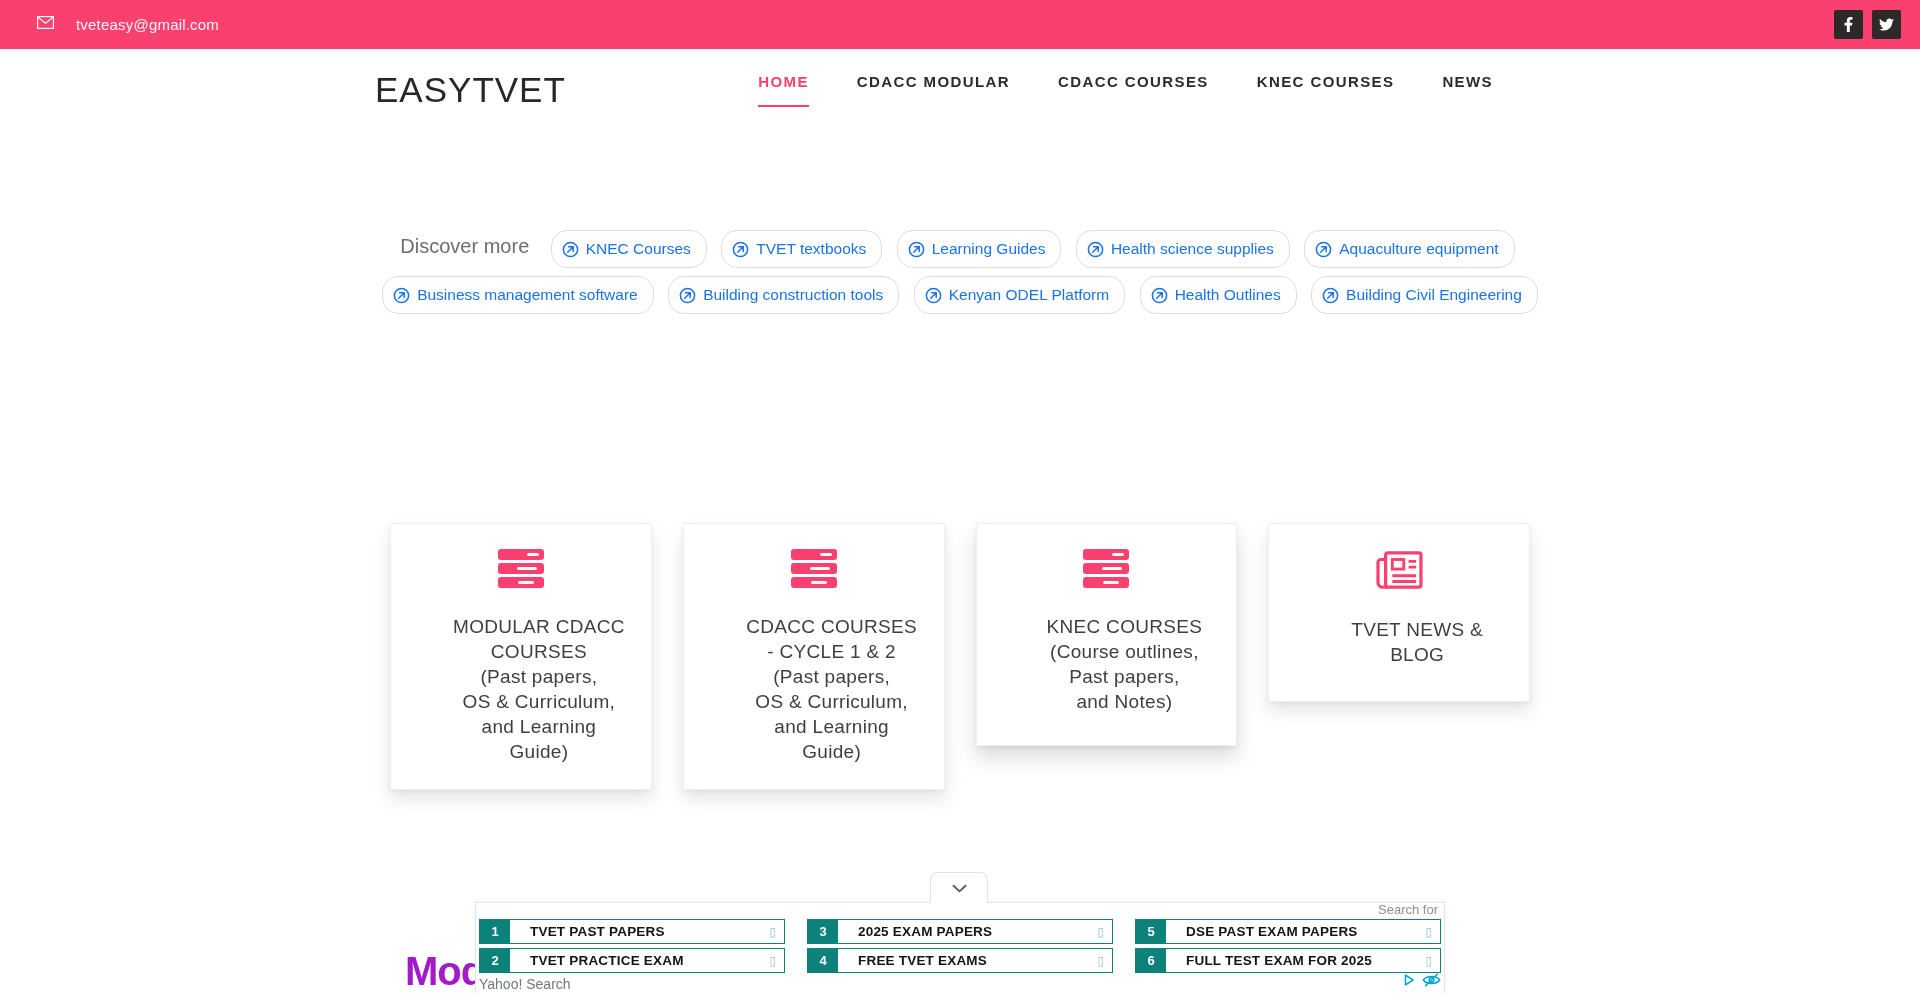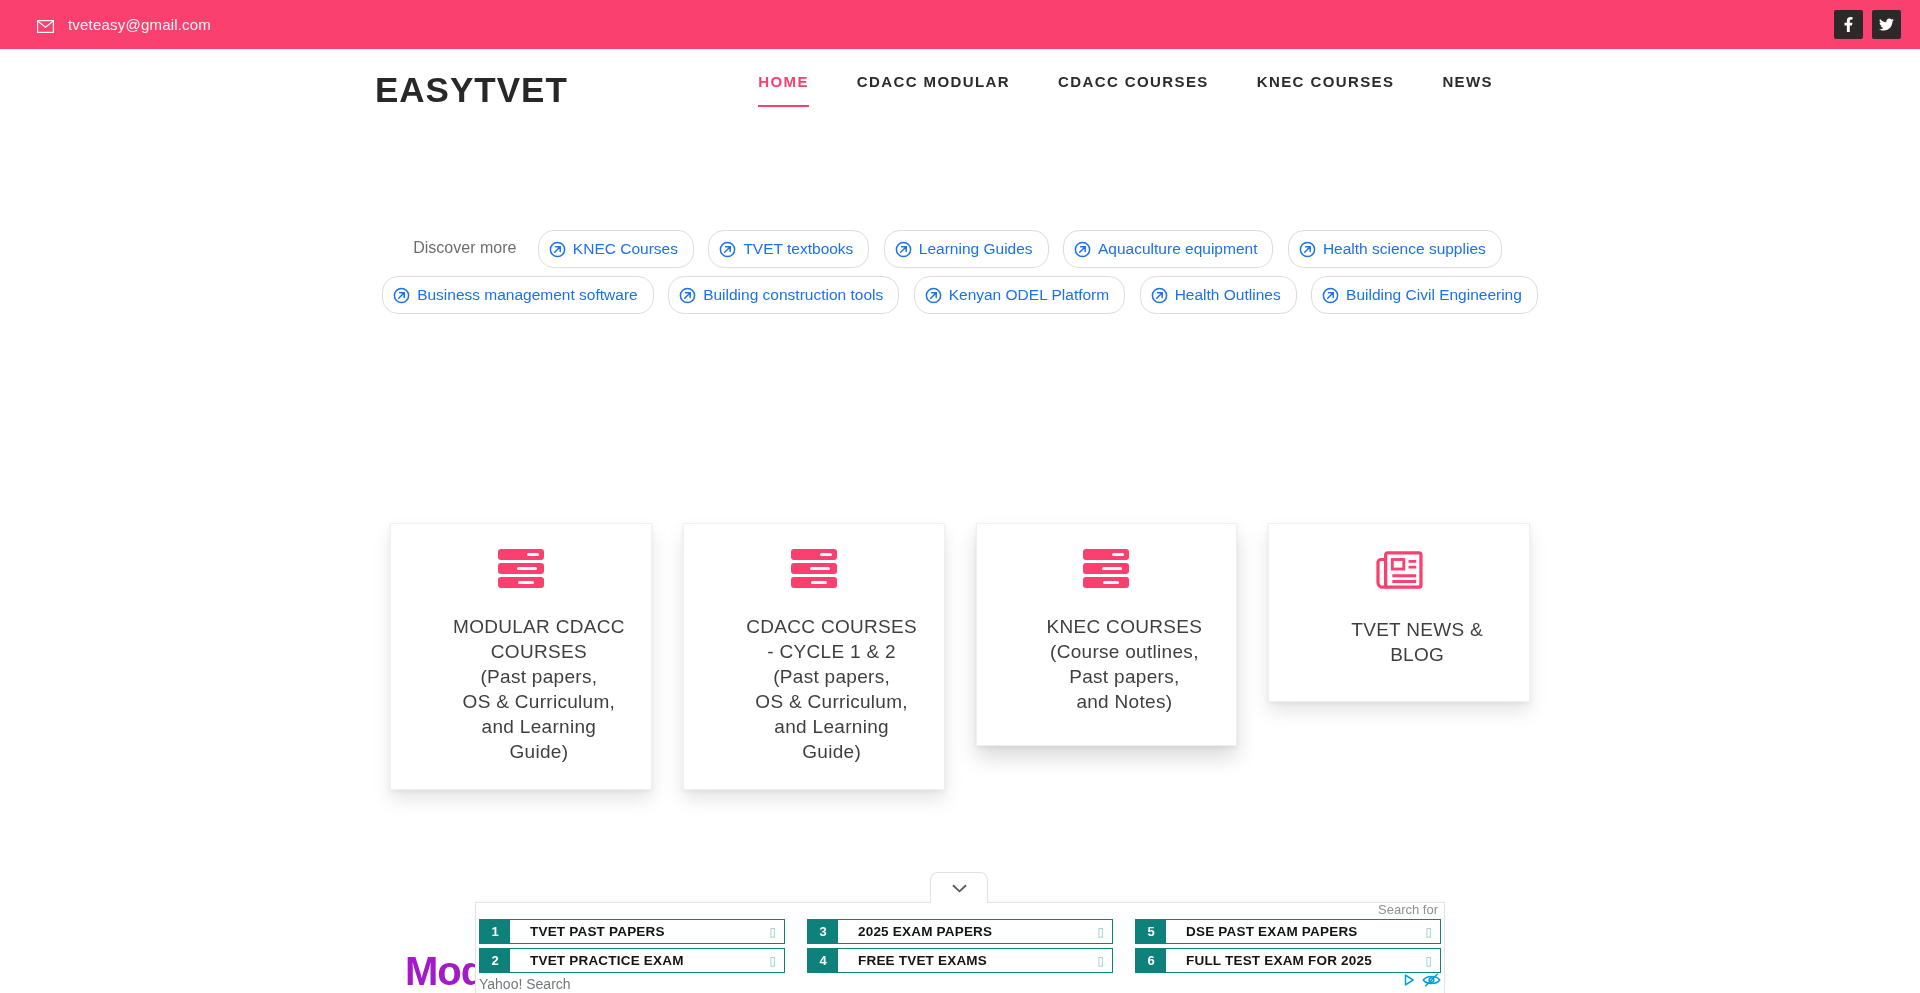--- a/index.html
+++ b/index.html
@@ -2,39 +2,39 @@
 <html><head>
 <meta charset="utf-8">
 <style>
   * { margin:0; padding:0; box-sizing:border-box; }
   html,body { width:1920px; height:993px; overflow:hidden; background:#fff;
               font-family:"Liberation Sans", sans-serif; position:relative; }
 
   
   .topbar { height:49px; background:#f9406e; display:flex; align-items:center;
             padding:0 19px 0 37px; position:relative; }
-  .topbar .email { display:flex; align-items:flex-end; gap:14px; color:rgba(255,255,255,.95);
+  .topbar .email { display:flex; align-items:flex-start; gap:22px; color:rgba(255,255,255,.95);
                    font-size:15px; letter-spacing:.2px; cursor:pointer; }
   .social { position:absolute; right:19px; top:10px; display:flex; gap:9px; }
   .social .sq { width:29px; height:29px; background:#2e2929; border-radius:2px;
                 display:flex; align-items:center; justify-content:center; cursor:pointer; }
 
   
   .header { width:1170px; margin:0 auto; display:flex; align-items:center;
             justify-content:space-between; padding:21px 0 24px 0; }
-  .logo { font-size:35px; font-weight:700; letter-spacing:1px; color:#282828; }
+  .logo { font-size:35px; font-weight:400; letter-spacing:1px; color:#282828; }
   .nav { display:flex; gap:48px; padding-right:52px; }
   .nav a { text-decoration:none; font-size:15px; font-weight:700; letter-spacing:1.4px;
            color:#2b2b2b; padding-bottom:15px; border-bottom:2px solid transparent; cursor:pointer; }
   .nav a.active { color:#f9406e; border-bottom-color:#f9406e;text-align:center; }
 
   
   .discover { margin-top:96px; text-align:center; }
   .discover-row { margin-bottom:8px; line-height:30px; }
-  .discover-label { color:#6d6d6d; font-size:16px; margin-right:12px; }
+  .discover-label { color:#6d6d6d; font-size:20px; margin-right:12px; }
   .pill { display:inline-flex; align-items:center; gap:7px; padding:3px 15px 3px 10px;
           margin:0 5px; border:1px solid #dadce0; border-radius:16px; background:#fff;
           color:#1a73e8; font-size:15.5px; font-weight:500; cursor:pointer; vertical-align:middle; }
 
   
   .cards { width:1140px; margin:209px auto 0; display:flex; gap:31px; align-items:flex-start; }
   .card { width:262px; background:#fff; border:1px solid #f0f0f0; text-align:center;
           padding-top:25px; cursor:pointer;
           box-shadow:0 2px 4px rgba(0,0,0,.05), 0 10px 18px rgba(0,0,0,.10); }
   .card.c1,.card.c2 { height:267px; }
@@ -140,28 +140,28 @@
           <circle cx="8.5" cy="8.5" r="7.1"></circle>
           <path d="M5.7 11.3 L11 6 M6.6 5.8 L11.2 5.8 L11.2 10.4" stroke-linecap="round"></path>
         </svg>
         <span>Learning Guides</span>
       </span>
     <span class="pill">
         <svg width="17" height="17" viewBox="0 0 17 17" fill="none" stroke="#1a73e8" stroke-width="1.5">
           <circle cx="8.5" cy="8.5" r="7.1"></circle>
           <path d="M5.7 11.3 L11 6 M6.6 5.8 L11.2 5.8 L11.2 10.4" stroke-linecap="round"></path>
         </svg>
+        <span>Health science supplies</span>
+      </span>
+    <span class="pill">
+        <svg width="17" height="17" viewBox="0 0 17 17" fill="none" stroke="#1a73e8" stroke-width="1.5">
+          <circle cx="8.5" cy="8.5" r="7.1"></circle>
+          <path d="M5.7 11.3 L11 6 M6.6 5.8 L11.2 5.8 L11.2 10.4" stroke-linecap="round"></path>
+        </svg>
         <span>Aquaculture equipment</span>
-      </span>
-    <span class="pill">
-        <svg width="17" height="17" viewBox="0 0 17 17" fill="none" stroke="#1a73e8" stroke-width="1.5">
-          <circle cx="8.5" cy="8.5" r="7.1"></circle>
-          <path d="M5.7 11.3 L11 6 M6.6 5.8 L11.2 5.8 L11.2 10.4" stroke-linecap="round"></path>
-        </svg>
-        <span>Health science supplies</span>
       </span>
   </div>
   <div class="discover-row">
     <span class="pill">
         <svg width="17" height="17" viewBox="0 0 17 17" fill="none" stroke="#1a73e8" stroke-width="1.5">
           <circle cx="8.5" cy="8.5" r="7.1"></circle>
           <path d="M5.7 11.3 L11 6 M6.6 5.8 L11.2 5.8 L11.2 10.4" stroke-linecap="round"></path>
         </svg>
         <span>Business management software</span>
       </span>

